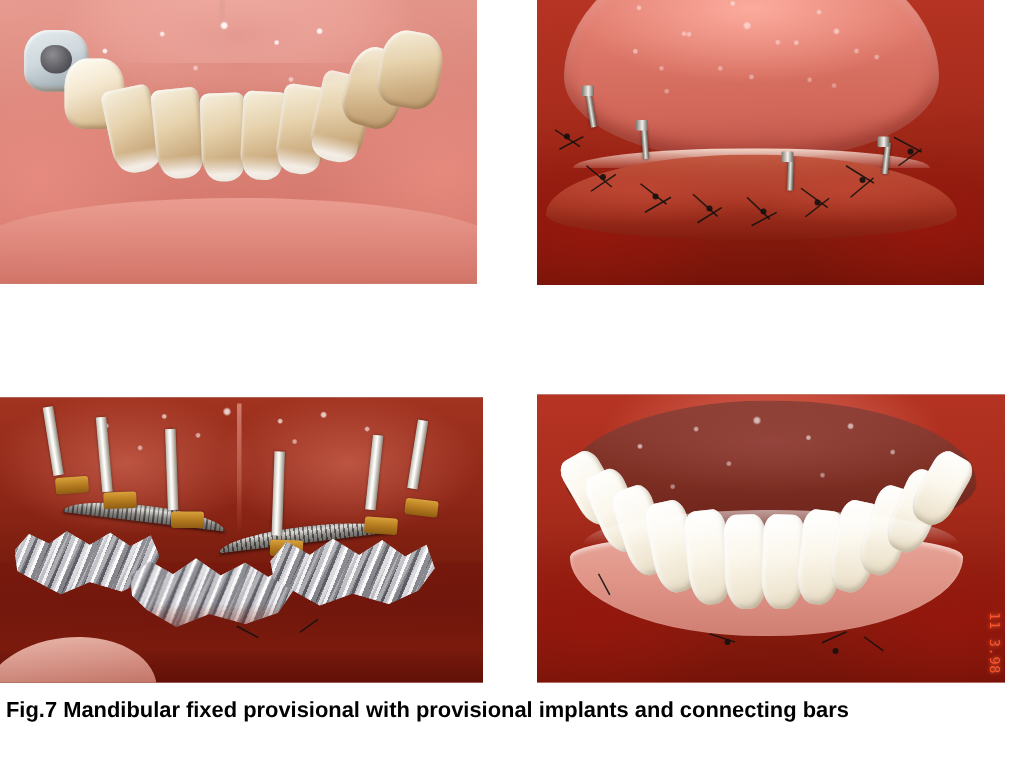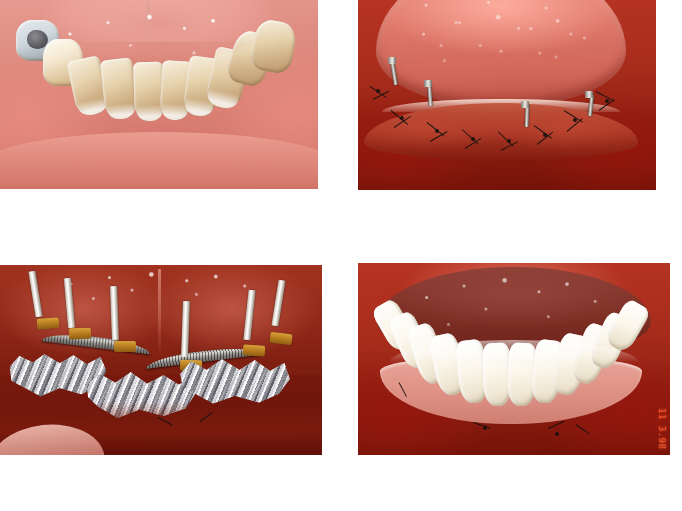--- a/index.html
+++ b/index.html
@@ -434,14 +434,15 @@
     <div class="stitch" style="left:13%; top:62%; width:16px; transform:rotate(62deg);"></div>
     <div class="stitch" style="left:37%; top:83%; width:18px; transform:rotate(18deg);"></div>
     <div class="stitch" style="left:61%; top:86%; width:18px; transform:rotate(-24deg);"></div>
     <div class="stitch" style="left:70%; top:84%; width:16px; transform:rotate(36deg);"></div>
     <div class="knot" style="left:63%; top:88%;"></div>
     <div class="knot" style="left:40%; top:85%;"></div>
 
     <div class="datestamp" style="right:3px; bottom:6px;">11 3.98</div>
   </div>
 
+  <div class="caption">Fig.7 Mandibular fixed provisional with provisional implants and connecting bars</div>
 
 </div>
 
 </body></html>

